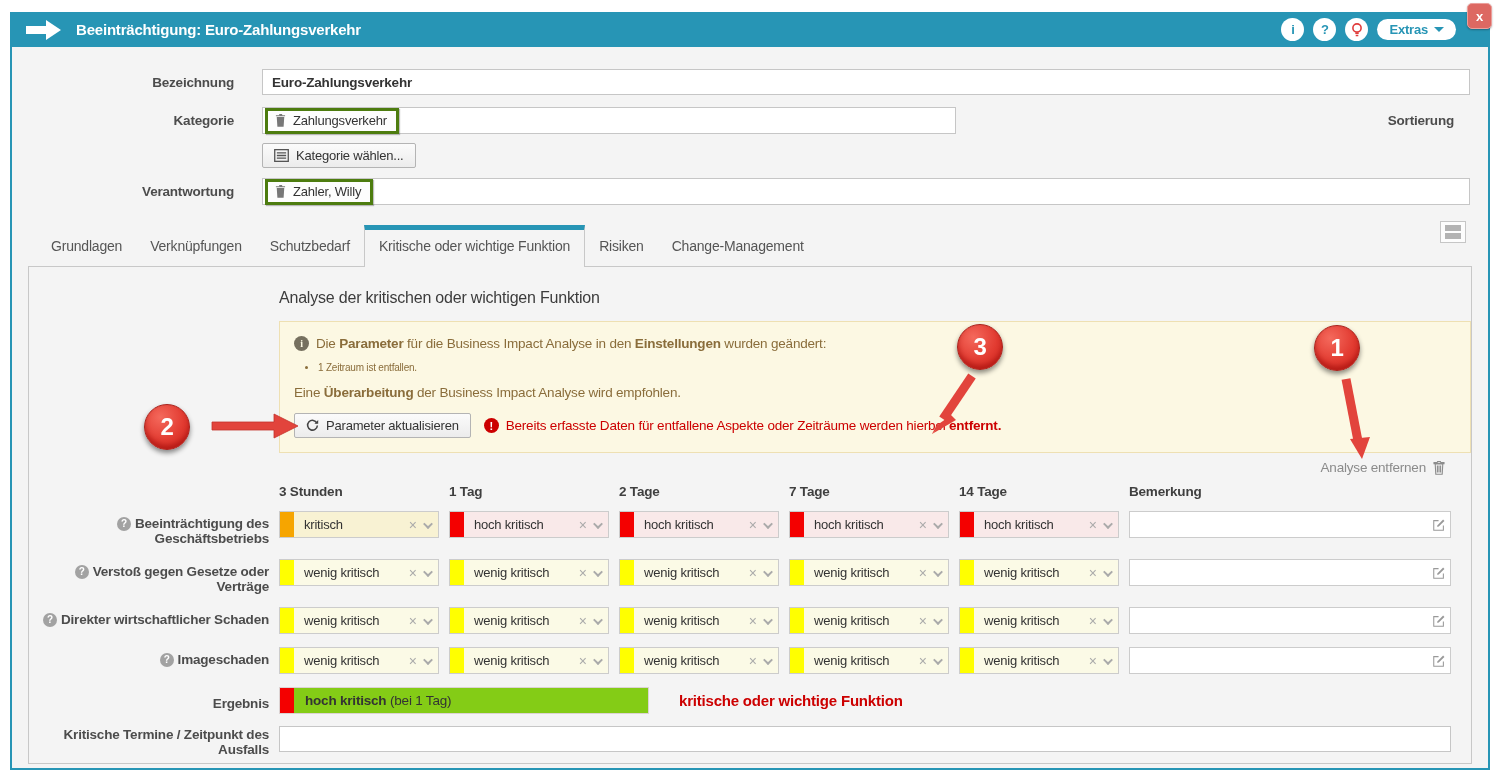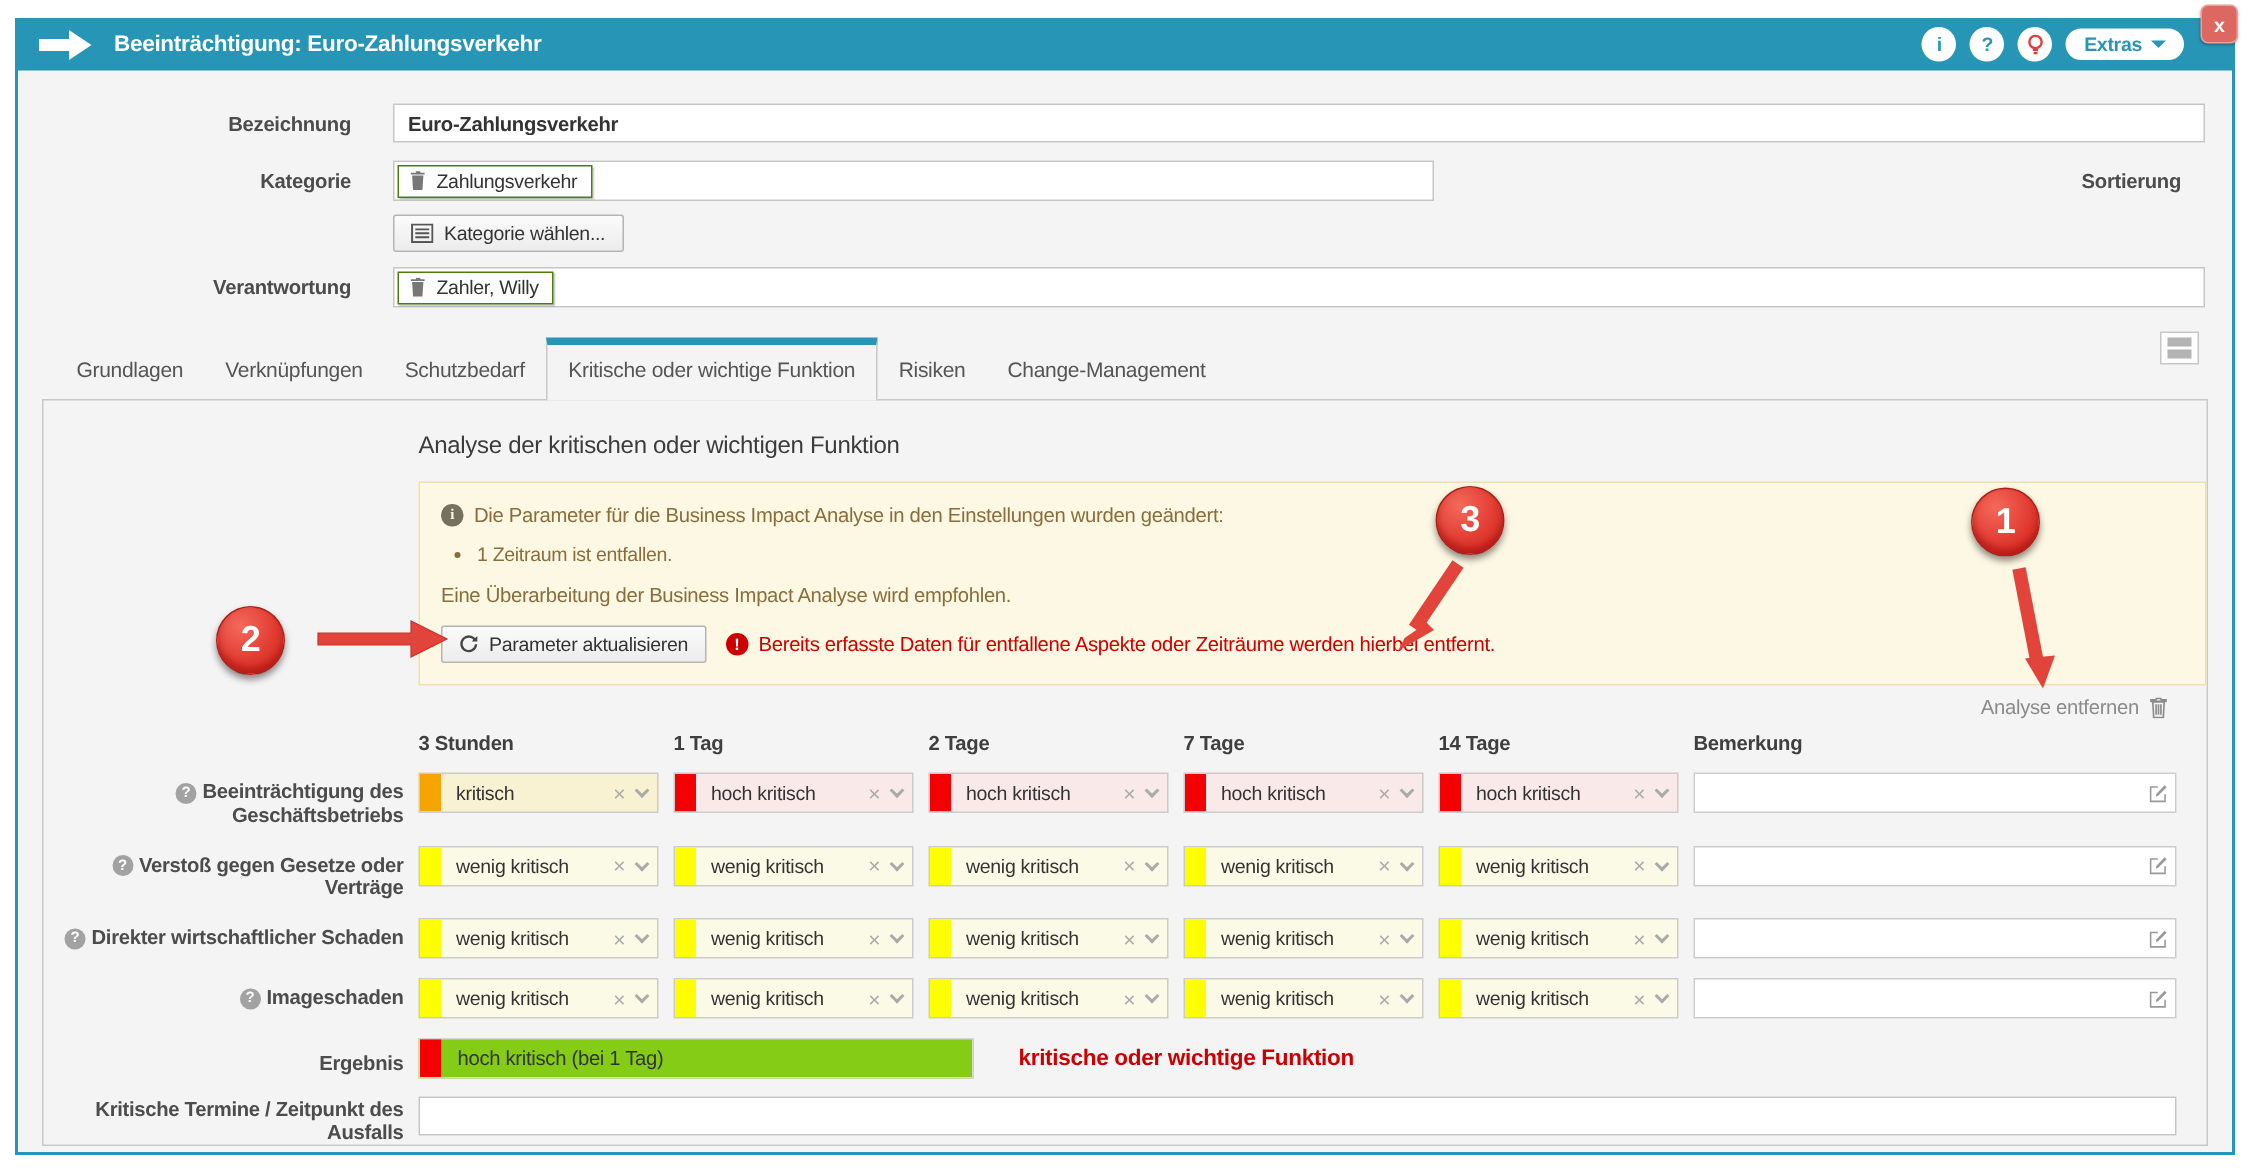--- a/index.html
+++ b/index.html
@@ -26,21 +26,21 @@
 
   
   .form-area { padding:22px 18px 0 0; }
   .frow { display:flex; align-items:center; margin-bottom:12px; }
   .flabel { flex:0 0 250px; text-align:right; padding-right:28px; font-weight:bold; font-size:13.5px; color:#4c4c4c; }
   .tinput { height:26px; border:1px solid #c6c6c6; background:#fff; font-size:13.5px; color:#333; padding:0 9px;
             font-family:inherit; letter-spacing:inherit; }
   .tinput.bold { font-weight:bold; }
   .grow { flex:1; }
   .chipbox { height:27px; border:1px solid #c6c6c6; background:#fff; display:flex; align-items:center; padding:1px 2px; }
-  .chip { display:inline-flex; align-items:center; gap:7px; border:1px solid #4d7c0f; background:#fdfdfd;
+  .chip { display:inline-flex; align-items:center; gap:7px; border:3px solid #4d7c0f; background:#fdfdfd;
           box-shadow:1px 1px 1px rgba(0,0,0,.25); padding:2px 9px 3px 7px; font-size:13px; color:#333; cursor:pointer; }
   .kat-box { width:694px; }
   .sort-group { margin-left:auto; display:flex; align-items:center; }
   .sort-group .flabel { flex:0 0 auto; padding-right:16px; }
   .sort-input { width:339px; }
   .btn { display:inline-flex; align-items:center; gap:7px; border:1px solid #b4b4b4; border-radius:2px;
          background:linear-gradient(#fbfbfb,#ececec); font-size:13px; color:#333; padding:4px 11px; cursor:pointer;
          font-family:inherit; letter-spacing:inherit; }
   .choose-row { margin-top:-3px; margin-bottom:10px; }
 
@@ -59,28 +59,28 @@
   .prow { display:flex; }
   .plabel { flex:0 0 250px; text-align:right; padding-right:10px; font-weight:bold; font-size:13.5px; color:#4c4c4c; padding-top:5px; }
   .sect-title { font-size:16px; color:#3c3c3c; margin:20px 0 14px; }
 
   .warnrow .wbox { flex:1; background:#fcf8e3; border:1px solid #eee0b3; color:#8a6d3b; font-size:13.5px; padding:14px; }
   .wline { display:flex; align-items:center; gap:7px; }
   .info-ico { width:15px; height:15px; border-radius:50%; background:#76705f; color:#fcf8e3; font-size:10px; font-weight:bold;
               display:inline-flex; align-items:center; justify-content:center; flex:0 0 15px; }
   .info-ico::before { content:"i"; font-family:"Liberation Serif",serif; }
   .wbullet { margin:11px 0 0 24px; list-style:disc; }
-  .wbullet li { font-size:13px; }
+  .wbullet li { font-size:10px; }
   .wline2 { margin-top:12px; }
   .wactions { margin-top:13px; display:flex; align-items:center; gap:13px; }
   .danger-text { color:#c00; font-size:13.5px; display:flex; align-items:center; gap:7px; }
   .excl-ico { width:15px; height:15px; border-radius:50%; background:#c00; color:#fff; font-size:11px; font-weight:bold;
               display:inline-flex; align-items:center; justify-content:center; flex:0 0 15px; }
   .excl-ico::before { content:"!"; }
-  .b { font-weight:normal; }
+  .b { font-weight:bold; }
 
   .removerow { justify-content:flex-end; padding-right:26px; margin:7px 0 9px; }
   .remove-link { display:flex; align-items:center; gap:7px; color:#8b8b8b; font-size:13.5px; cursor:pointer; }
 
   .cells { display:flex; gap:10px; flex:1; padding-right:20px; align-items:flex-start; }
   .hcell { width:160px; flex:0 0 160px; font-weight:bold; font-size:13.5px; color:#3f3f3f; }
   .hcell.remark-h { flex:1 1 auto; width:auto; }
   .headrow { margin-bottom:12px; }
   .datarow { margin-bottom:13px; }
   .sel { width:160px; flex:0 0 160px; height:27px; border:1px solid #ccc; display:flex; align-items:center; cursor:pointer; overflow:hidden; }

